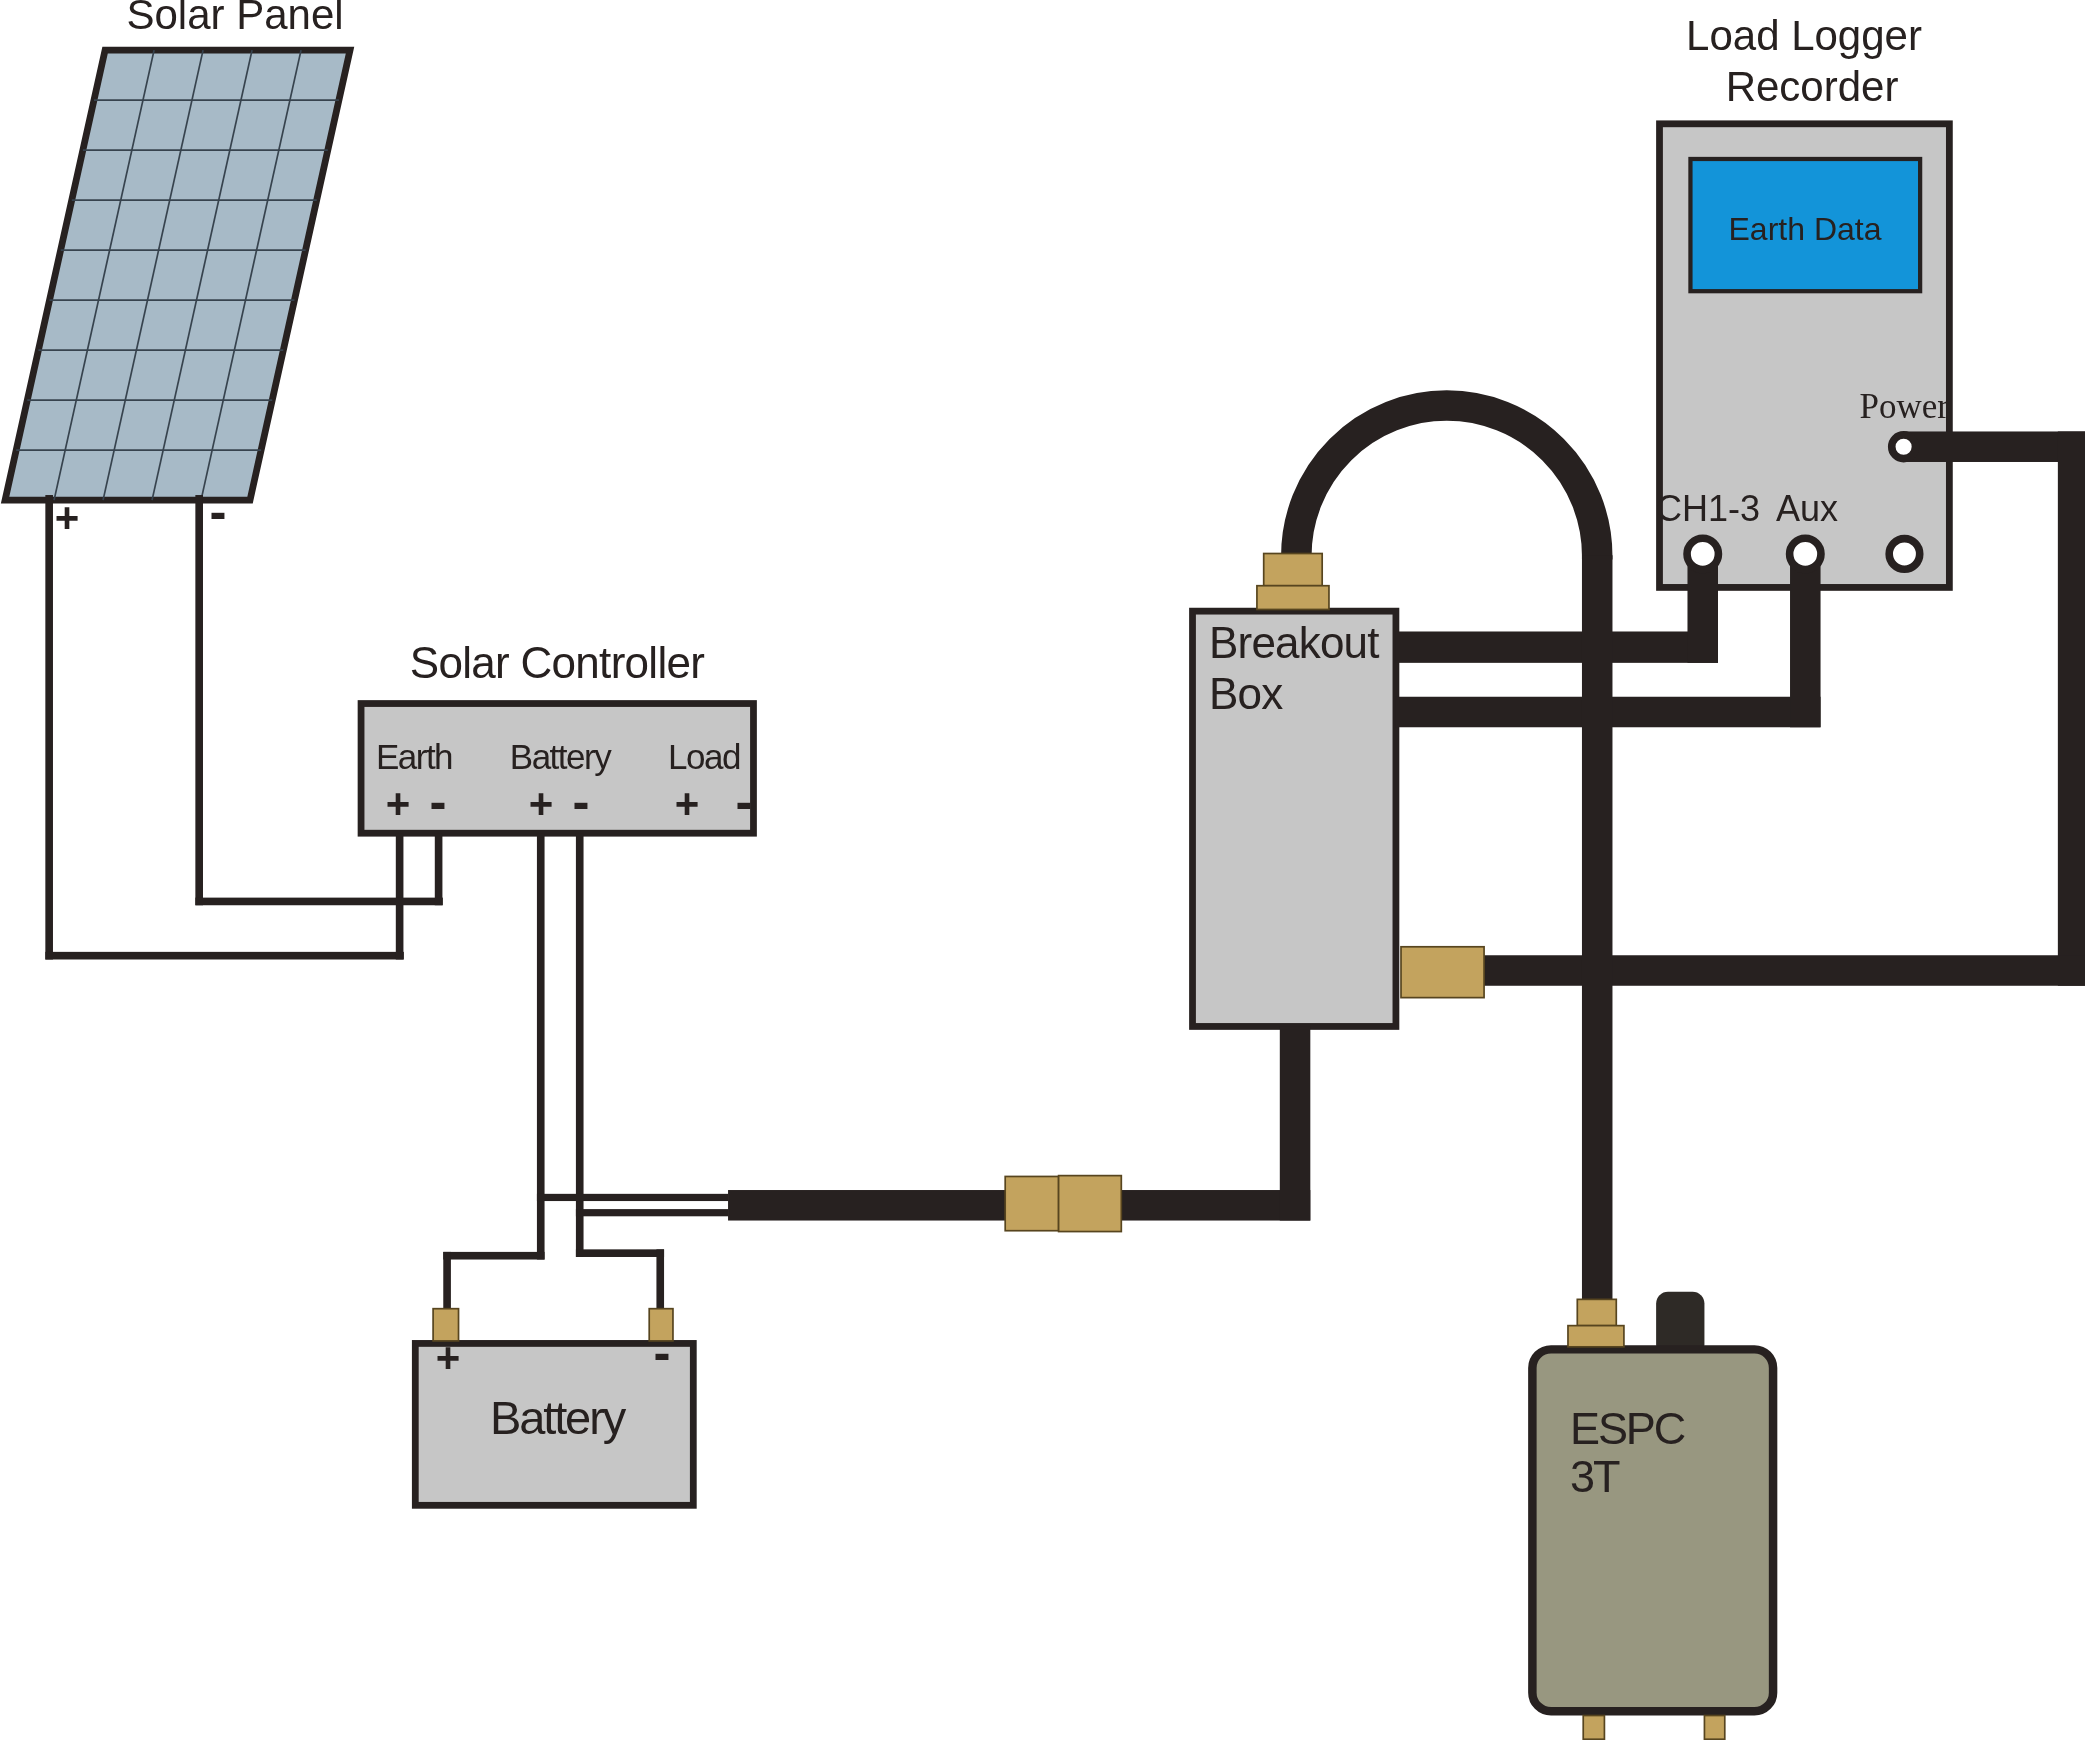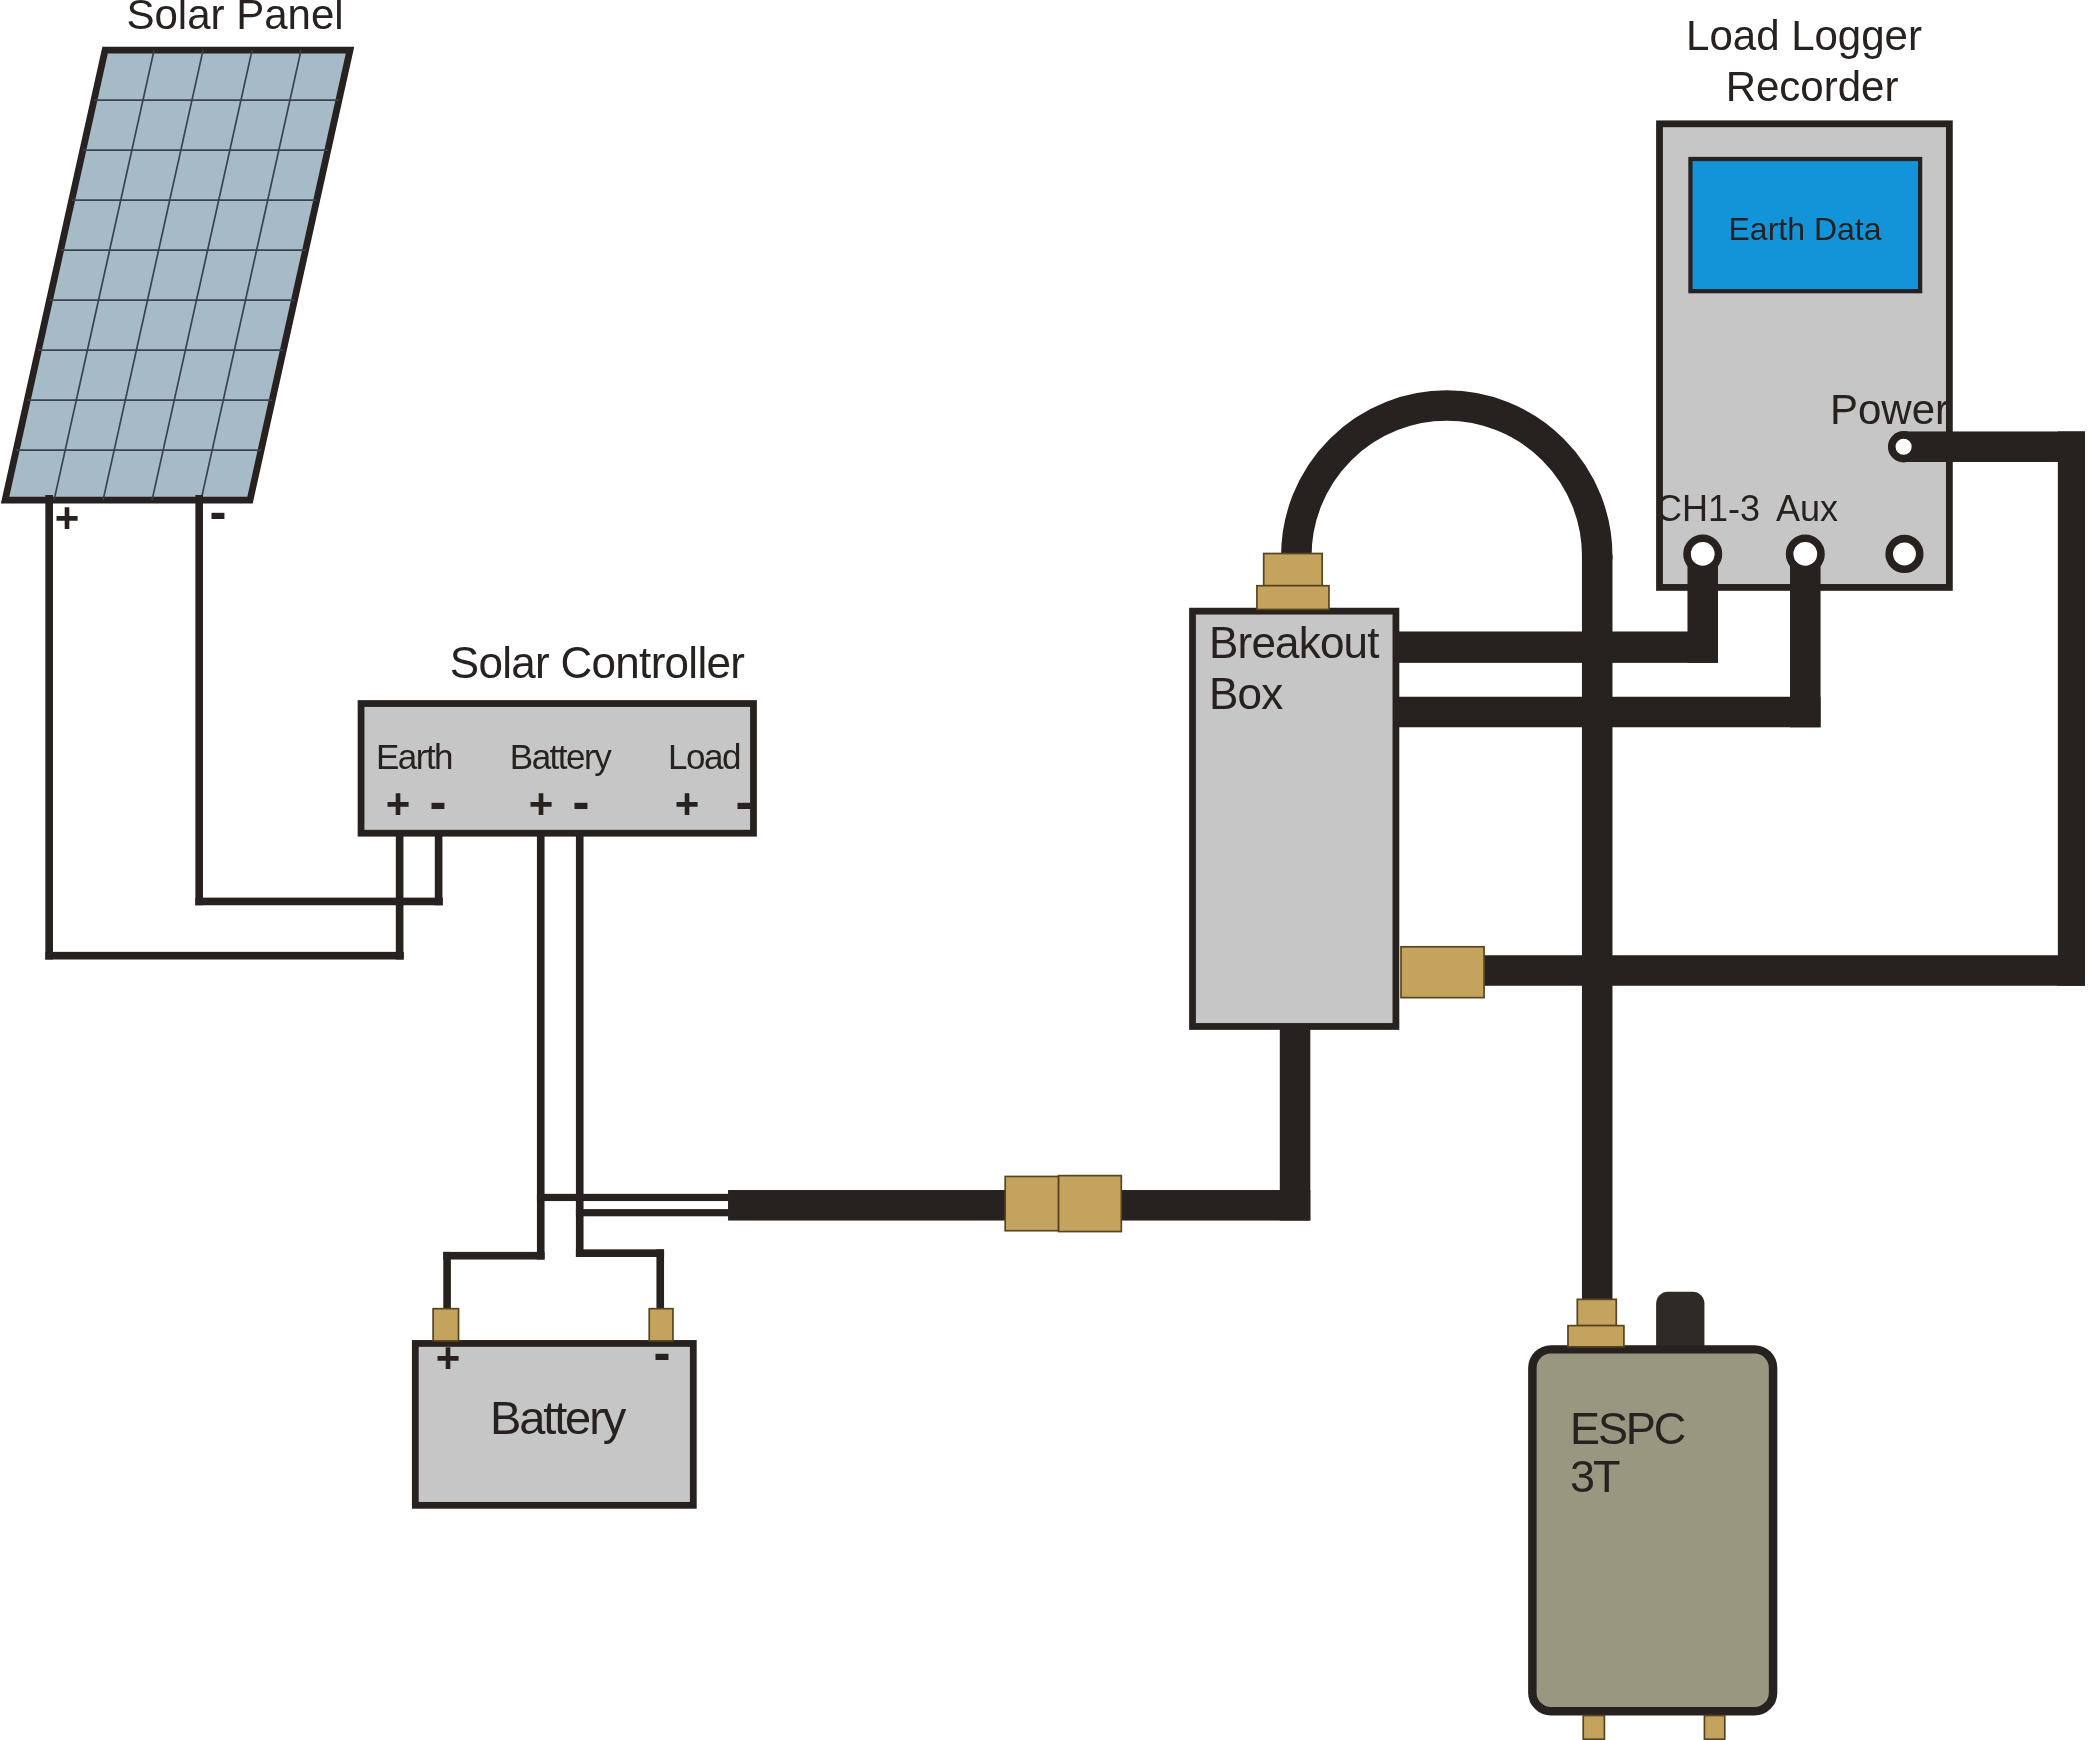--- a/index.html
+++ b/index.html
@@ -27,21 +27,21 @@
     white-space: nowrap;
     line-height: 1.0;
   }
   .cx  { transform: translateX(-50%); }
   .rx  { transform: translateX(-100%); }
   .f50 { font-size: 42px; }
   .f52 { font-size: 44px; }
   .f41 { font-size: 35px; letter-spacing: -1.5px; }
   .f55 { font-size: 47px; letter-spacing: -2.1px; }
   .f53 { font-size: 45px; letter-spacing: -2.1px; }
-  .f39 { font-size: 42px; }
+  .f39 { font-size: 35px; font-family: Liberation Serif, serif; }
   .f38 { font-size: 32px; }
   .f36 { font-size: 36px; text-align: center; }
   .ls08 { letter-spacing: -0.7px; }
   .ls10 { letter-spacing: -0.8px; }
   .plus  { font-size: 42px; font-weight: bold; }
   .minus { font-size: 51px; font-weight: bold; }
 </style>
 </head>
 <body>
 
@@ -142,21 +142,21 @@
       <circle class="ring" cx="2130" cy="653.5" r="18.5" stroke-width="9"></circle>
       <circle class="ring" cx="2247" cy="653.5" r="18" stroke-width="9"></circle>
       <circle class="ring" cx="2246" cy="527" r="14" stroke-width="9"></circle>
     </g>
   </svg>
 
   <div class="lbl f50 cx" style="left:235px;  top:-6px;">Solar Panel</div>
   <div class="lbl plus cx" style="left:67px;   top:497px;">+</div>
   <div class="lbl minus cx" style="left:218px;  top:486px;">-</div>
 
-  <div class="lbl f52 ls08 cx" style="left:557px;  top:641px;margin-left:40px;">Solar Controller</div>
+  <div class="lbl f52 ls08 cx" style="left:557px;  top:641px;">Solar Controller</div>
   <div class="lbl f41 cx" style="left:414px;  top:739px;">Earth</div>
   <div class="lbl f41 cx" style="left:560px;  top:739px;">Battery</div>
   <div class="lbl f41 cx" style="left:704px;  top:739px;">Load</div>
   <div class="lbl plus cx" style="left:398px;  top:783px;">+</div>
   <div class="lbl minus cx" style="left:438px;  top:776px;">-</div>
   <div class="lbl plus cx" style="left:541px;  top:783px;">+</div>
   <div class="lbl minus cx" style="left:581px;  top:776px;">-</div>
   <div class="lbl plus cx" style="left:687px;  top:783px;">+</div>
   <div class="lbl minus cx" style="left:744px;  top:776px;">-</div>
 

